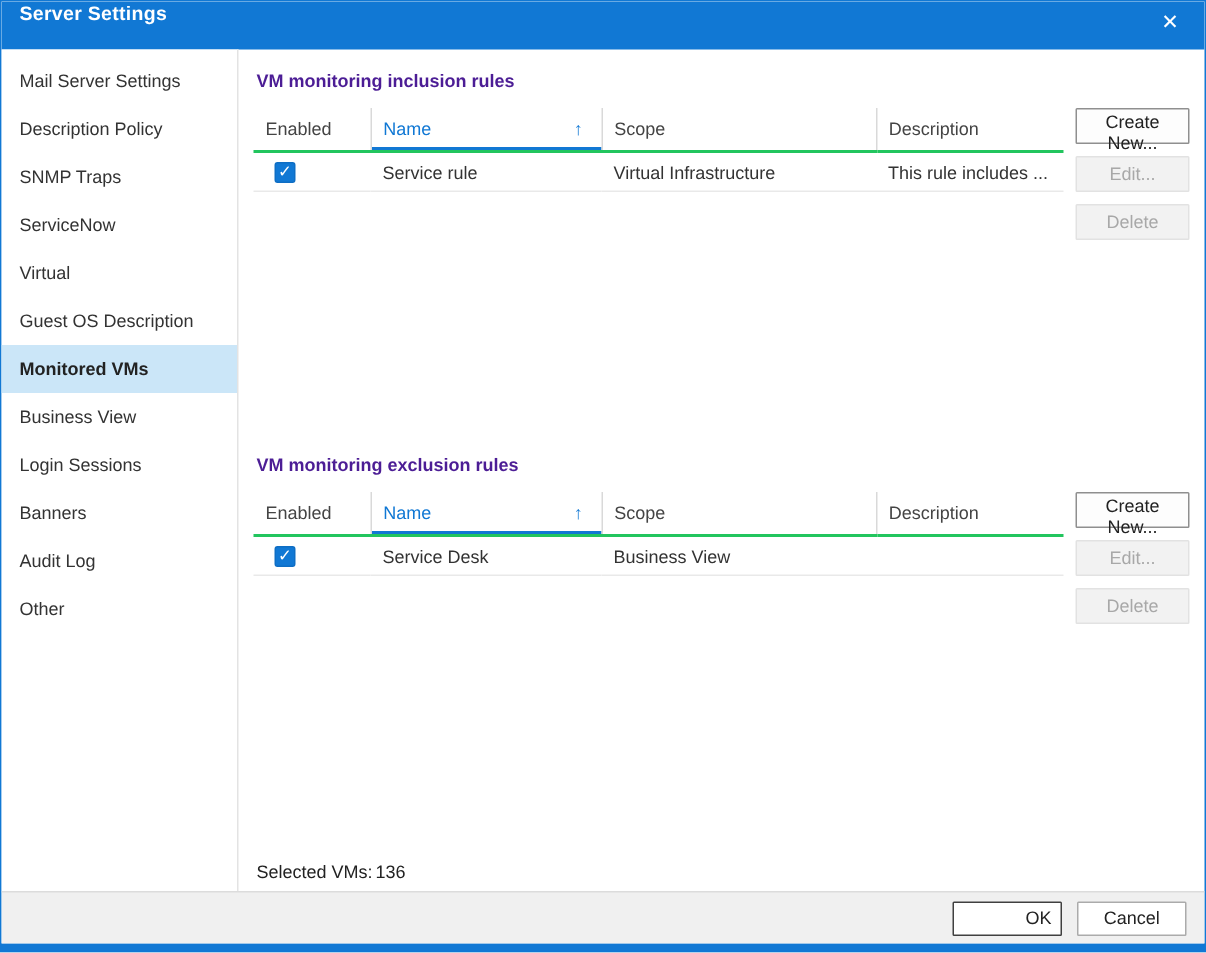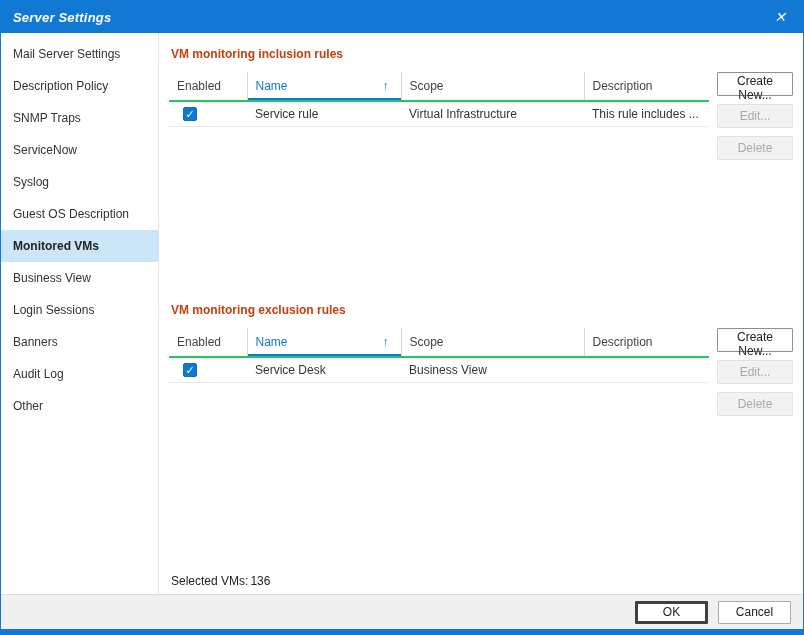--- a/index.html
+++ b/index.html
@@ -8,39 +8,39 @@
 
   .window{
     width:804px; height:635px; background:#fff;
     border:1px solid #1178d4; border-bottom:6px solid #1178d4;
     display:flex; flex-direction:column; overflow:hidden;
   }
 
   
   .titlebar{
     flex:0 0 32px; background:#1178d4; color:#fff;
-    display:flex; align-items:center; padding:0 10px 0 12px;font-style:italic;
+    display:flex; align-items:flex-start; padding:0 10px 0 12px;
   }
   .titlebar .title{ flex:1; font-size:13px; font-weight:bold; letter-spacing:.2px; }
   .close-btn{ width:26px; height:26px; display:flex; align-items:center; justify-content:center;
     font-size:14px; cursor:pointer; color:#fff; }
 
   
   .main{ flex:1; display:flex; min-height:0; }
 
   .sidebar{ flex:0 0 158px; background:#fff; border-right:1px solid #e3e3e3; padding-top:5px; }
   .side-item{
     height:32px; line-height:32px; padding-left:12px;
     font-size:12px; color:#333; cursor:pointer; white-space:nowrap;
   }
   .side-item.selected{ background:#cbe6f8; font-weight:bold; color:#222; }
 
   .content{ flex:1; padding:10px 10px 0 10px; overflow:hidden; }
 
-  .section-title{ font-size:12px; font-weight:bold; color:#c2410c; margin:4px 0 11px 2px; }
+  .section-title{ font-size:12px; font-weight:bold; color:#4c1d95; margin:4px 0 11px 2px; }
 
   .table-area{ display:flex; align-items:flex-start; }
 
   table.rules{ border-collapse:collapse; table-layout:fixed; width:540px; font-size:12px; }
   table.rules col.c-enabled{ width:78px; }
   table.rules col.c-name{ width:154px; }
   table.rules col.c-scope{ width:183px; }
   table.rules col.c-desc{ width:125px; }
 
   table.rules th{
@@ -80,21 +80,21 @@
   .summary{ padding-left:2px; }
   .summary .selected-line{ font-size:12px; font-weight:normal; color:#222; }
   .summary .selected-line .val{ margin-left:2px; }
 
   
   .footer{
     flex:0 0 35px; background:#f0f0f0; border-top:1px solid #dcdcdc;
     display:flex; align-items:center; justify-content:flex-end; gap:10px; padding-right:12px;
   }
   .footer .btn{ width:73px; height:23px; background:#fff; }
-  .footer .btn.ok{ border:3px solid #404040; }
+  .footer .btn.ok{ border:1px solid #404040;text-align:right; }
   .footer .btn.cancel{ border:1px solid #ababab; }
 </style>
 </head>
 <body>
 
 <div class="window">
 
   <div class="titlebar">
     <span class="title">Server Settings</span>
     <span class="close-btn">
@@ -102,21 +102,21 @@
     </span>
   </div>
 
   <div class="main">
 
     <div class="sidebar">
       <div class="side-item">Mail Server Settings</div>
       <div class="side-item">Description Policy</div>
       <div class="side-item">SNMP Traps</div>
       <div class="side-item">ServiceNow</div>
-      <div class="side-item">Syslog</div>
+      <div class="side-item">Virtual</div>
       <div class="side-item">Guest OS Description</div>
       <div class="side-item selected">Monitored VMs</div>
       <div class="side-item">Business View</div>
       <div class="side-item">Login Sessions</div>
       <div class="side-item">Banners</div>
       <div class="side-item">Audit Log</div>
       <div class="side-item">Other</div>
     </div>
 
     <div class="content">

